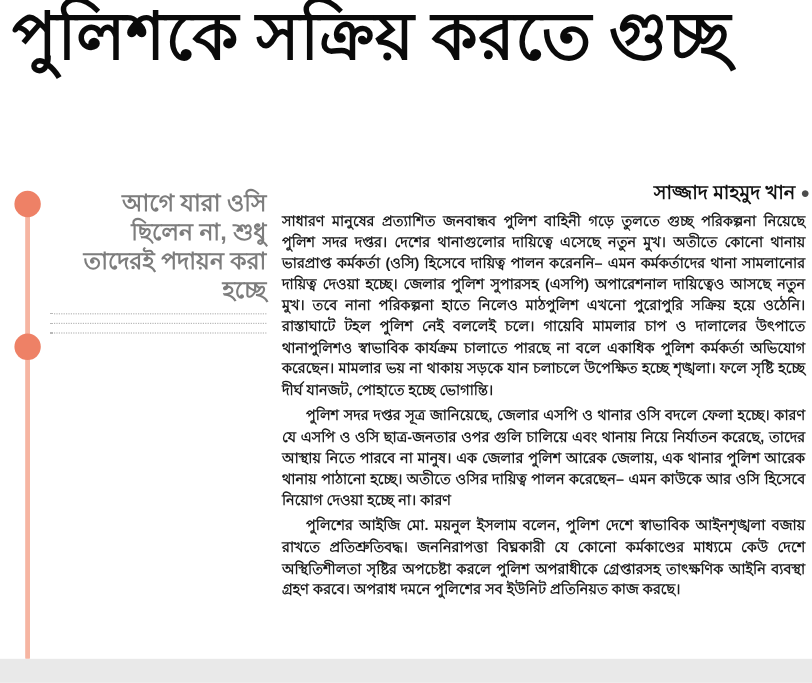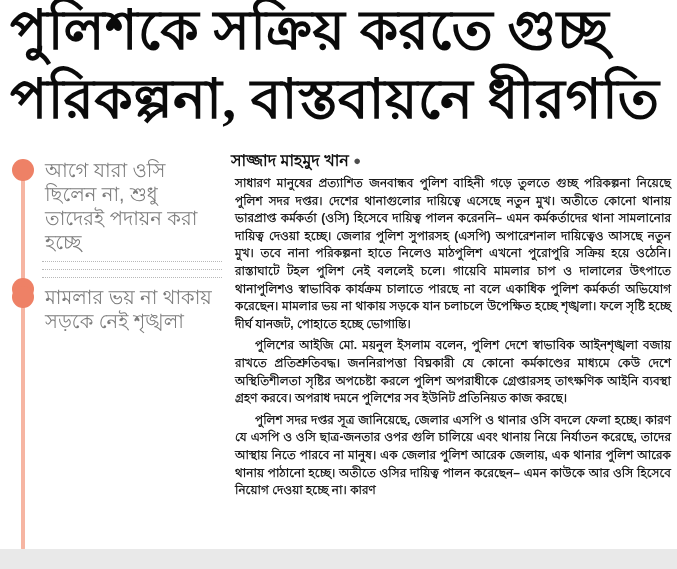--- a/index.html
+++ b/index.html
@@ -42,34 +42,35 @@
   .hl-item{position:relative;padding-left:33px;}
   .hl-item .dot{
     position:absolute;left:0;top:1px;
     width:22px;height:22px;border-radius:50%;
     background:var(--accent);
   }
   .hl-item p{
     margin:0;
     font-size:19.5px;line-height:24px;
     color:var(--sidebar_text);
-    font-weight:400;
+    font-weight:700;
+    text-align:right;
   }
   .divider{
     border:0;border-top:1px dotted #b8b8b8;
     margin:7px 0 7px 30px;height:0;
   }
   
   .article{
     position:absolute;left:231px;top:150px;width:444px;
     font-family:"Liberation Sans", sans-serif;
   }
   .byline{
     font-size:16px;font-weight:700;color:#111;
-    margin:0 0 3px 0;line-height:21px;
+    margin:0 0 3px 0;line-height:21px;text-align:right;
   }
   .byline-dot{color:#4d4d4d;font-size:13px;vertical-align:1px;}
   .para{
     margin:4px;
     font-size:12px;line-height:17.6px;
     text-align:justify;
     color:var(--body_text);
     font-weight:bold;
   }
   .para.indent{text-indent:20px;}
@@ -87,47 +88,42 @@
     margin-right:4px;
   }
 </style>
 </head>
 <body>
 
 <div class="page">
 
   <h1 class="headline">
     <span class="hl-line">পুলিশকে সক্রিয় করতে গুচ্ছ</span>
-    <span class="hl-line">পরিকল্পনা, বাস্তবায়নে ধীরগতি</span>
   </h1>
 
   <aside class="highlights">
     <div class="rail"></div>
 
     <div class="hl-item">
       <span class="dot"></span>
       <p>আগে যারা ওসি ছিলেন না, শুধু তাদেরই পদায়ন করা হচ্ছে</p>
     </div>
     <div class="divider"></div>
 
     <div class="divider"></div>
 
     <div class="hl-item">
       <span class="dot"></span>
     </div>
     <div class="divider"></div>
 
-    <div class="hl-item">
-      <span class="dot"></span>
-      <p>মামলার ভয় না থাকায় সড়কে নেই শৃঙ্খলা</p>
-    </div>
   </aside>
 
   <main class="article">
     <p class="byline"><span>সাজ্জাদ মাহমুদ খান</span> <span class="byline-dot">●</span></p>
 
     <p class="para">সাধারণ মানুষের প্রত্যাশিত জনবান্ধব পুলিশ বাহিনী গড়ে তুলতে গুচ্ছ পরিকল্পনা নিয়েছে পুলিশ সদর দপ্তর। দেশের থানাগুলোর দায়িত্বে এসেছে নতুন মুখ। অতীতে কোনো থানায় ভারপ্রাপ্ত কর্মকর্তা (ওসি) হিসেবে দায়িত্ব পালন করেননি– এমন কর্মকর্তাদের থানা সামলানোর দায়িত্ব দেওয়া হচ্ছে। জেলার পুলিশ সুপারসহ (এসপি) অপারেশনাল দায়িত্বেও আসছে নতুন মুখ। তবে নানা পরিকল্পনা হাতে নিলেও মাঠপুলিশ এখনো পুরোপুরি সক্রিয় হয়ে ওঠেনি। রাস্তাঘাটে টহল পুলিশ নেই বললেই চলে। গায়েবি মামলার চাপ ও দালালের উৎপাতে থানাপুলিশও স্বাভাবিক কার্যক্রম চালাতে পারছে না বলে একাধিক পুলিশ কর্মকর্তা অভিযোগ করেছেন। মামলার ভয় না থাকায় সড়কে যান চলাচলে উপেক্ষিত হচ্ছে শৃঙ্খলা। ফলে সৃষ্টি হচ্ছে দীর্ঘ যানজট, পোহাতে হচ্ছে ভোগান্তি।</p>
+    <p class="para indent">পুলিশ সদর দপ্তর সূত্র জানিয়েছে, জেলার এসপি ও থানার ওসি বদলে ফেলা হচ্ছে। কারণ যে এসপি ও ওসি ছাত্র-জনতার ওপর গুলি চালিয়ে এবং থানায় নিয়ে নির্যাতন করেছে, তাদের আস্থায় নিতে পারবে না মানুষ। এক জেলার পুলিশ আরেক জেলায়, এক থানার পুলিশ আরেক থানায় পাঠানো হচ্ছে। অতীতে ওসির দায়িত্ব পালন করেছেন– এমন কাউকে আর ওসি হিসেবে নিয়োগ দেওয়া হচ্ছে না। কারণ</p>
     <p class="para indent">পুলিশের আইজি মো. ময়নুল ইসলাম বলেন, পুলিশ দেশে স্বাভাবিক আইনশৃঙ্খলা বজায় রাখতে প্রতিশ্রুতিবদ্ধ। জননিরাপত্তা বিঘ্নকারী যে কোনো কর্মকাণ্ডের মাধ্যমে কেউ দেশে অস্থিতিশীলতা সৃষ্টির অপচেষ্টা করলে পুলিশ অপরাধীকে গ্রেপ্তারসহ তাৎক্ষণিক আইনি ব্যবস্থা গ্রহণ করবে। অপরাধ দমনে পুলিশের সব ইউনিট প্রতিনিয়ত কাজ করছে।</p>
-    <p class="para indent">পুলিশ সদর দপ্তর সূত্র জানিয়েছে, জেলার এসপি ও থানার ওসি বদলে ফেলা হচ্ছে। কারণ যে এসপি ও ওসি ছাত্র-জনতার ওপর গুলি চালিয়ে এবং থানায় নিয়ে নির্যাতন করেছে, তাদের আস্থায় নিতে পারবে না মানুষ। এক জেলার পুলিশ আরেক জেলায়, এক থানার পুলিশ আরেক থানায় পাঠানো হচ্ছে। অতীতে ওসির দায়িত্ব পালন করেছেন– এমন কাউকে আর ওসি হিসেবে নিয়োগ দেওয়া হচ্ছে না। কারণ</p>
 
   </main>
 
 </div>
 
 </body></html>

